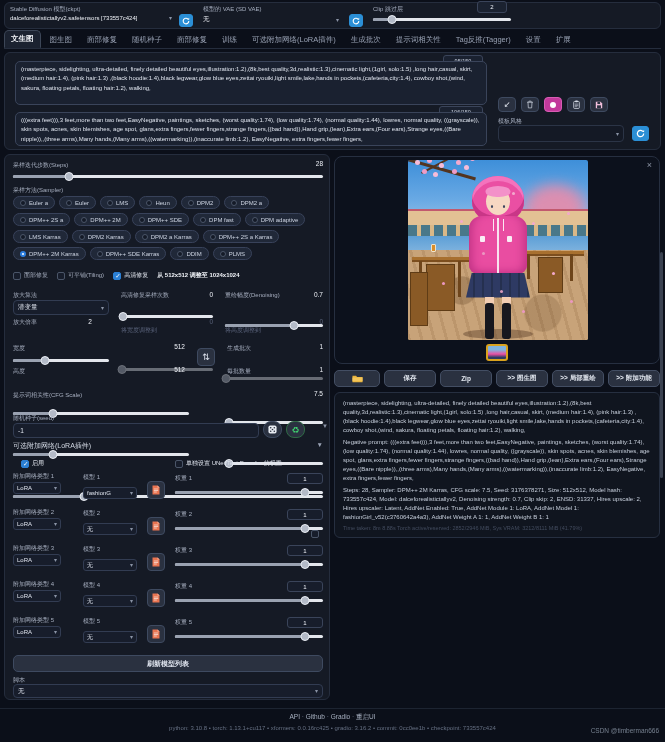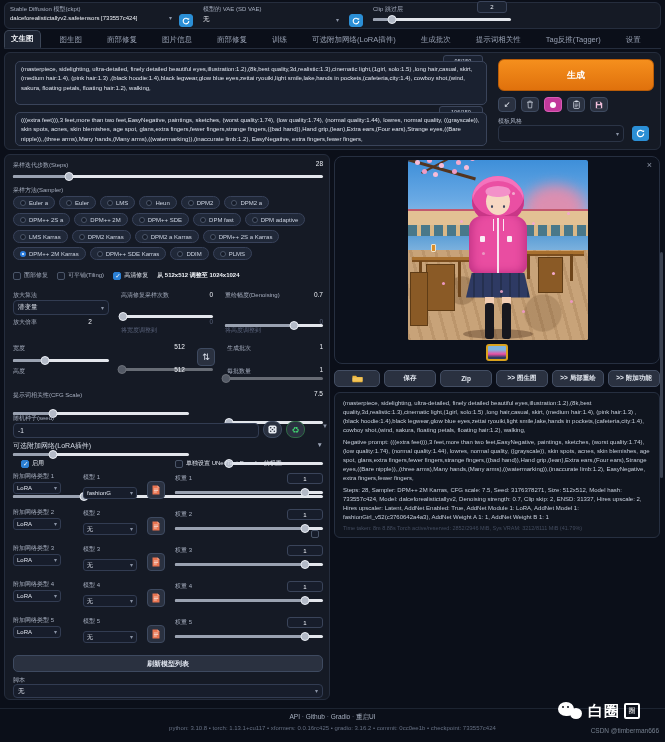--- a/index.html
+++ b/index.html
@@ -102,42 +102,41 @@
     </button>
     <div class="abs lbl" style="left:368px;top:2px;">Clip 跳过层</div>
     <div class="abs slider" style="left:368px;top:12px;width:138px;--p:14%;">
       <div class="tr"></div>
         <div class="fl"></div>
         <div class="kb"></div>
     </div>
     <div class="abs numbox" style="left:472px;top:-2px;width:30px;height:12px;background:#1b2230;">2</div>
   </div>
 
-  <div class="abs" style="left:4px;top:30px;width:657px;display:flex;align-items:flex-end;gap:13px;border-bottom:1px solid #252d3d;">
+  <div class="abs" style="left:4px;top:30px;width:657px;display:flex;align-items:flex-end;gap:3px;border-bottom:1px solid #252d3d;">
     <div class="tab sel"><span>文生图</span></div>
       <div class="tab"><span>图生图</span></div>
       <div class="tab"><span>面部修复</span></div>
-      <div class="tab"><span>图片信息</span></div>
+      <div class="tab"><span>随机种子</span></div>
       <div class="tab"><span>面部修复</span></div>
       <div class="tab"><span>训练</span></div>
       <div class="tab"><span>可选附加网络(LoRA插件)</span></div>
       <div class="tab"><span>生成批次</span></div>
       <div class="tab"><span>提示词相关性</span></div>
       <div class="tab"><span>Tag反推(Tagger)</span></div>
       <div class="tab"><span>设置</span></div>
       <div class="tab"><span>扩展</span></div>
   </div>
 
   <div class="abs panel" style="left:4px;top:52px;width:657px;height:98px;">
     <div class="abs counter" style="left:438px;top:2px;width:40px;height:11px;">95/150</div>
     <div class="abs ta" style="left:10px;top:8px;width:472px;height:44px;">(masterpiece, sidelighting, ultra-detailed, finely detailed beautiful eyes,illustration:1.2),(8k,best quality,3d,realistic:1.3),cinematic light,(1girl, solo:1.5) ,long hair,casual, skirt, (medium hair:1.4), (pink hair:1.3) ,(black hoodie:1.4),black legwear,glow blue eyes,zettai ryouiki,light smile,lake,hands in pockets,(cafeteria,city:1.4), cowboy shot,(wind, sakura, floating petals, floating hair:1.2), walking,</div>
     <div class="abs counter" style="left:434px;top:53px;width:44px;height:11px;">106/150</div>
     <div class="abs ta" style="left:10px;top:59px;width:472px;height:34px;">(((extra feet))),3 feet,more than two feet,EasyNegative, paintings, sketches, (worst quality:1.74), (low quality:1.74), (normal quality:1.44), lowres, normal quality, ((grayscale)), skin spots, acnes, skin blemishes, age spot, glans,extra fingers,fewer fingers,strange fingers,((bad hand)),Hand grip,(lean),Extra ears,(Four ears),Strange eyes,((Bare nipple)),,(three arms),Many hands,(Many arms),((watermarking)),(inaccurate limb:1.2), EasyNegative, extra fingers,fewer fingers,</div>
 
-    <button class="abs" style="left:493px;top:6px;width:156px;height:32px;background:linear-gradient(180deg,#f58f1d,#e0710c);border:1px solid #b95c08;border-radius:6px;color:#fff;font-size:9px;font-weight:bold;cursor:pointer;">生成</button>
 
     <div class="abs" style="left:493px;top:44px;display:flex;gap:5px;">
       <button class="sq" style="width:18px;height:15px;font-size:8px;color:#e8ecf4;">
           <span>↙</span>
         </button>
       <button class="sq" style="width:18px;height:15px;">
         <svg width="8" height="9" viewBox="0 0 10 12">
             <path d="M1 3h8M3.5 3V1.5h3V3M2.3 3l.5 7.5h4.4L7.7 3" stroke="#c7cdd9" stroke-width="1" fill="none"></path>
           </svg>
       </button>
@@ -659,25 +658,15 @@
 
   <div class="abs" style="left:0;top:708px;width:665px;height:1px;background:#1d2431;"></div>
   <div class="abs" style="left:0;top:713px;width:665px;display:flex;justify-content:center;">
     <span class="flink"><span>API</span></span>
       <span class="flink"><span>Github</span></span>
       <span class="flink"><span>Gradio</span></span>
       <span class="flink"><span>重启UI</span></span>
   </div>
   <div class="abs" style="left:0;top:725px;width:665px;text-align:center;font-size:6px;color:#667083;">python: 3.10.8  •  torch: 1.13.1+cu117  •  xformers: 0.0.16rc425  •  gradio: 3.16.2  •  commit: 0cc0ee1b  •  checkpoint: 733557c424</div>
 
-  <div class="abs" style="left:558px;top:699px;width:102px;height:24px;display:flex;align-items:center;gap:4px;">
-    <span style="position:relative;width:26px;height:20px;display:inline-block;">
-      <span style="position:absolute;left:0;top:1px;width:16px;height:14px;background:#fff;border-radius:50% 50% 45% 50%;"></span>
-      <span style="position:absolute;left:12px;top:7px;width:12px;height:11px;background:#fff;border-radius:50%;"></span>
-      <span style="position:absolute;left:4px;top:5px;width:2px;height:2px;background:#0b0f19;border-radius:50%;"></span>
-      <span style="position:absolute;left:9px;top:5px;width:2px;height:2px;background:#0b0f19;border-radius:50%;"></span>
-    </span>
-    <span style="font-size:15px;font-weight:bold;color:#fff;letter-spacing:1px;">白圈</span>
-    <span style="width:16px;height:16px;border:2px solid #fff;border-radius:2px;display:inline-flex;align-items:center;justify-content:center;font-size:7px;color:#fff;">圈</span>
-  </div>
   <div class="abs" style="right:6px;top:727px;font-size:6.5px;color:#76808f;">CSDN @timberman666</div>
 
 </div>
 
 </body></html>

